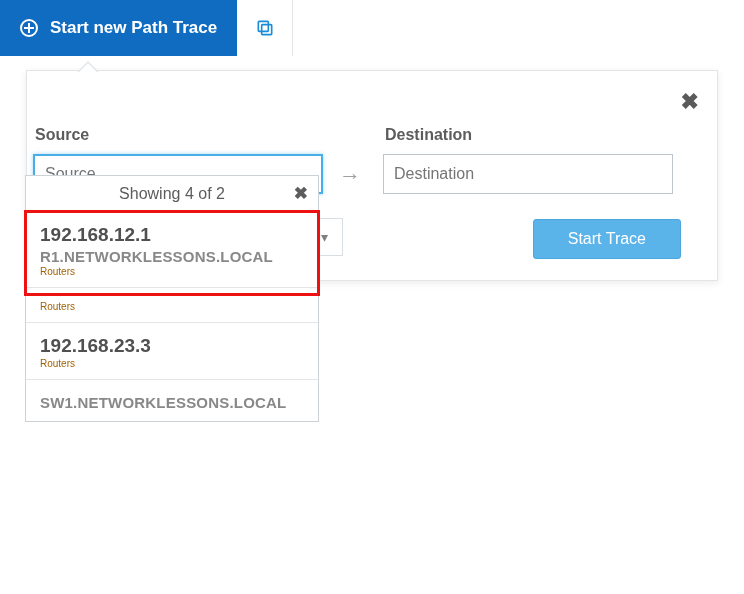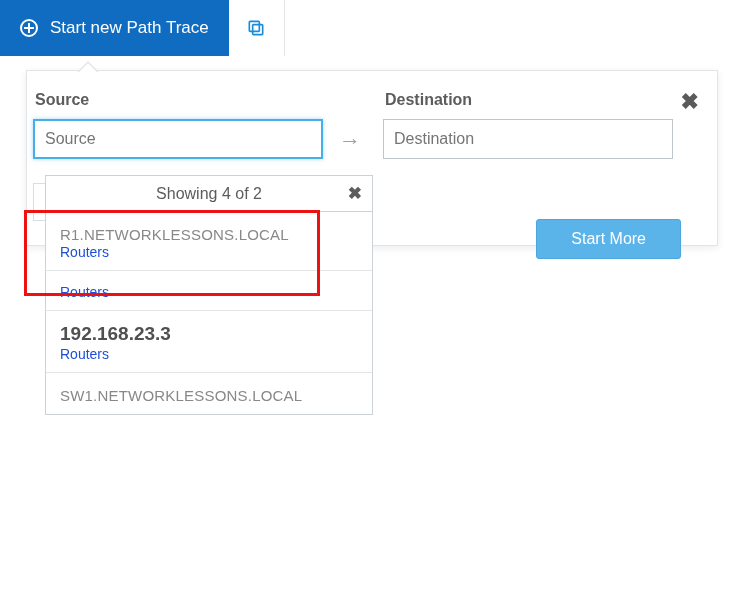--- a/index.html
+++ b/index.html
@@ -1,18 +1,18 @@
 <!DOCTYPE html>
 <html><head>
   <meta charset="utf-8">
   <style>
     * { box-sizing: border-box; margin: 0; padding: 0; }
     body { font-family: "Segoe UI", Arial, sans-serif; background: #fff; width: 744px; height: 594px; position: relative; }
 
-    .top-bar { display: flex; align-items: stretch; height: 56px; }
+    .top-bar { display: flex; align-items: stretch; height: 56px; font-weight: bold; }
     .start-btn {
       background: #0f6cc1; color: #fff; display: flex; align-items: center;
       padding: 0 20px; font-size: 17px; cursor: pointer;
     }
     .start-btn .icon { width: 18px; height: 18px; border: 2px solid #fff; border-radius: 50%; position: relative; margin-right: 12px; }
     .start-btn .icon::before, .start-btn .icon::after { content: ""; position: absolute; background: #fff; }
     .start-btn .icon::before { width: 10px; height: 2px; top: 6px; left: 2px; }
     .start-btn .icon::after { width: 2px; height: 10px; top: 2px; left: 6px; }
     .copy-btn {
       width: 56px; display: flex; align-items: center; justify-content: center;
@@ -30,21 +30,21 @@
       border-bottom: 11px solid #e1e5e8;
     }
     .panel::after {
       content: ""; position: absolute; top: -8px; left: 52px;
       width: 0; height: 0; border-left: 9px solid transparent; border-right: 9px solid transparent;
       border-bottom: 9px solid #fff;
     }
     .close-x { position: absolute; top: 18px; right: 18px; font-size: 22px; color: #5a5a5a; font-weight: bold; cursor: pointer; }
 
     .row1 { display: flex; align-items: flex-end; }
-    .col { padding-left: 6px; }
+    .col { padding-left: 6px; margin-top: 35px; }
     .col-label { color: #5c5c5c; font-size: 16px; font-weight: 600; margin: 0 0 10px 2px; }
     .input {
       height: 40px; width: 290px; border: 1px solid #bfc6cb; padding: 0 10px;
       font-size: 16px; color: #777; outline: none; background: #fff;
     }
     .input.focus { border: 2px solid #48aee6; box-shadow: 0 0 4px rgba(72,174,230,.5); }
     .arrow { padding: 0 16px 8px; font-size: 22px; color: #9aa2a8; }
 
     .more-options {
       margin: 24px 0 0 6px; width: 310px; border: 1px solid #d9dee2;
@@ -52,33 +52,33 @@
     }
     .more-options .chev { float: right; color: #808080; }
 
     .start-trace {
       position: absolute; right: 36px; top: 148px;
       background: #5ab3e9; color: #fff; border: 1px solid #4aa6de;
       padding: 10px 34px; font-size: 16px; border-radius: 3px; cursor: pointer;
     }
 
     .dropdown {
-      position: absolute; top: 175px; left: 25px; width: 328px;
-      background: #fff; border: 1px solid #ccd2d6; z-index: 5; margin-left: 20px;
+      position: absolute; top: 175px; left: 25px; width: 294px;
+      background: #fff; border: 1px solid #ccd2d6; z-index: 5;
     }
     .dd-head {
       height: 36px; display: flex; align-items: center; justify-content: center;
       font-size: 16px; color: #5c5c5c; border-bottom: 1px solid #ccd2d6; position: relative;
     }
     .dd-head-x { position: absolute; right: 10px; color: #5c5c5c; font-size: 17px; font-weight: bold; cursor: pointer; }
     .dd-item { padding: 12px 14px 10px; border-bottom: 1px solid #e2e6e9; cursor: pointer; }
     .dd-item:last-child { border-bottom: none; }
     .dd-ip { font-size: 19px; color: #505050; font-weight: 600; }
-    .dd-host { font-size: 15px; color: #888; font-weight: 400; letter-spacing: .2px; margin-top: 2px; }
-    .dd-type { font-size: 14px; color: #1d4ed8; margin-top: 1px; }
+    .dd-host { font-size: 15px; color: #888; font-weight: 700; letter-spacing: .2px; margin-top: 2px; }
+    .dd-type { font-size: 10px; color: #a16207; margin-top: 1px; }
 
     .highlight-box {
       position: absolute; top: 210px; left: 24px; width: 296px; height: 86px;
       border: 3px solid #e11; z-index: 10; pointer-events: none;
     }
   </style>
 </head>
 <body>
 
 <div class="top-bar">
@@ -107,29 +107,30 @@
       <div class="col-label">Destination</div>
       <input class="input" placeholder="Destination" style="">
     </div>
   </div>
 
   <div class="more-options">
     <span>More Options</span>
     <span class="chev">▾</span>
   </div>
 
-  <button class="start-trace">Start More</button>
+  <button class="start-trace">Start Trace</button>
 </div>
 
 <div class="dropdown">
   <div class="dd-head">
     <span>Showing 4 of 2</span>
     <span class="dd-head-x">✖</span>
   </div>
   <div class="dd-item">
+    <div class="dd-ip">192.168.12.1</div>
     <div class="dd-host">R1.NETWORKLESSONS.LOCAL</div>
     <div class="dd-type">Routers</div>
   </div>
   <div class="dd-item">
     <div class="dd-type">Routers</div>
   </div>
   <div class="dd-item">
     <div class="dd-ip">192.168.23.3</div>
     <div class="dd-type">Routers</div>
   </div>

